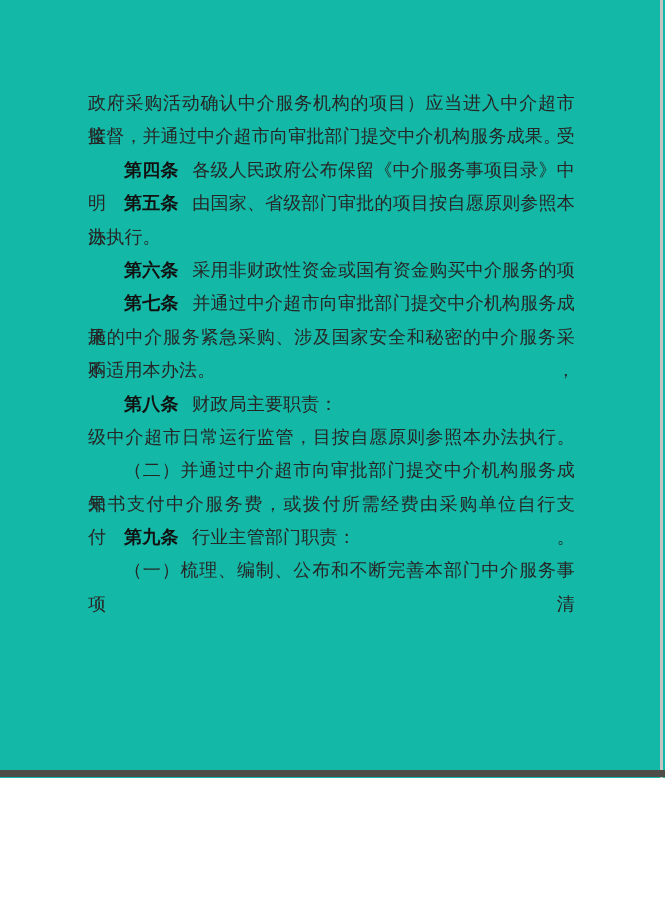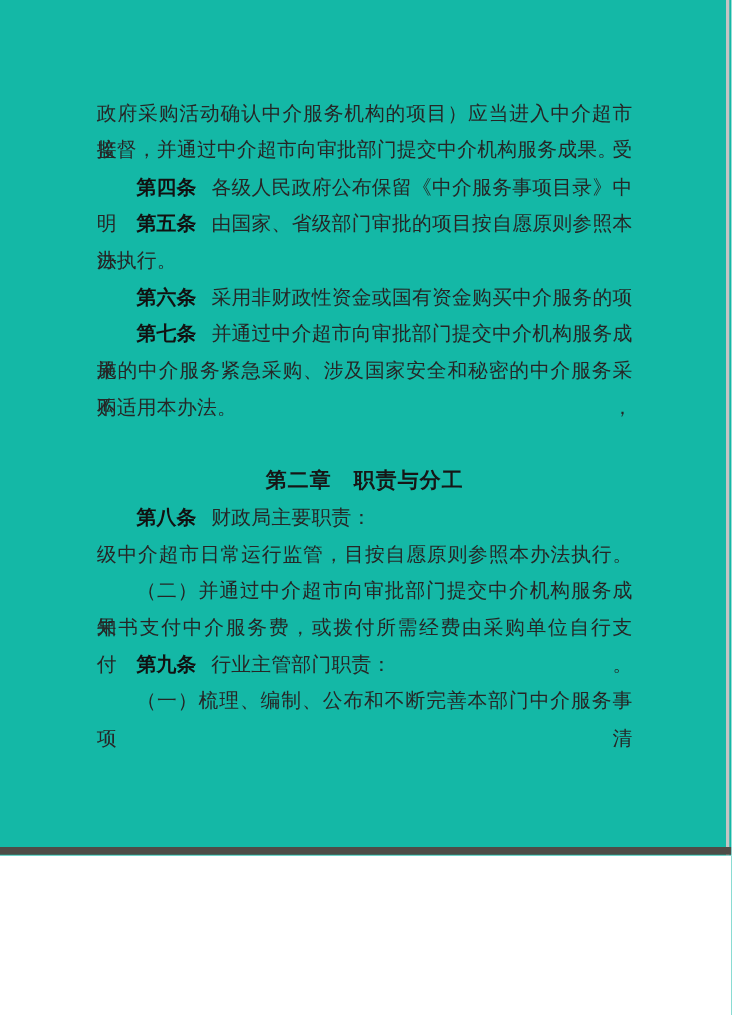--- a/index.html
+++ b/index.html
@@ -94,21 +94,20 @@
 
     <div class="line j indent"><b>第五条</b><span>由国家、省级部门审批的项目按自愿原则参照本办</span></div>
     <div class="line"><span>法执行。</span></div>
 
     <div class="line j indent"><b>第六条</b><span>采用非财政性资金或国有资金购买中介服务的项</span></div>
 
     <div class="line j indent"><b>第七条</b><span>并通过中介超市向审批部门提交中介机构服务成果</span></div>
     <div class="line j"><span>施的中介服务紧急采购、涉及国家安全和秘密的中介服务采购，</span></div>
     <div class="line"><span>不适用本办法。</span></div>
 
-    <div class="chapter-heading">第二章　职责与分工</div>
 
     <div class="line indent"><b>第八条</b><span>财政局主要职责：</span></div>
     <div class="line j"><span>级中介超市日常运行监管，目按自愿原则参照本办法执行。</span></div>
     <div class="line j indent"><span>（二）并通过中介超市向审批部门提交中介机构服务成果</span></div>
     <div class="line j"><span>知书支付中介服务费，或拨付所需经费由采购单位自行支付。</span></div>
 
     <div class="line indent"><b>第九条</b><span>行业主管部门职责：</span></div>
     <div class="line j indent"><span>（一）梳理、编制、公布和不断完善本部门中介服务事项清</span></div>
 
   </div>

